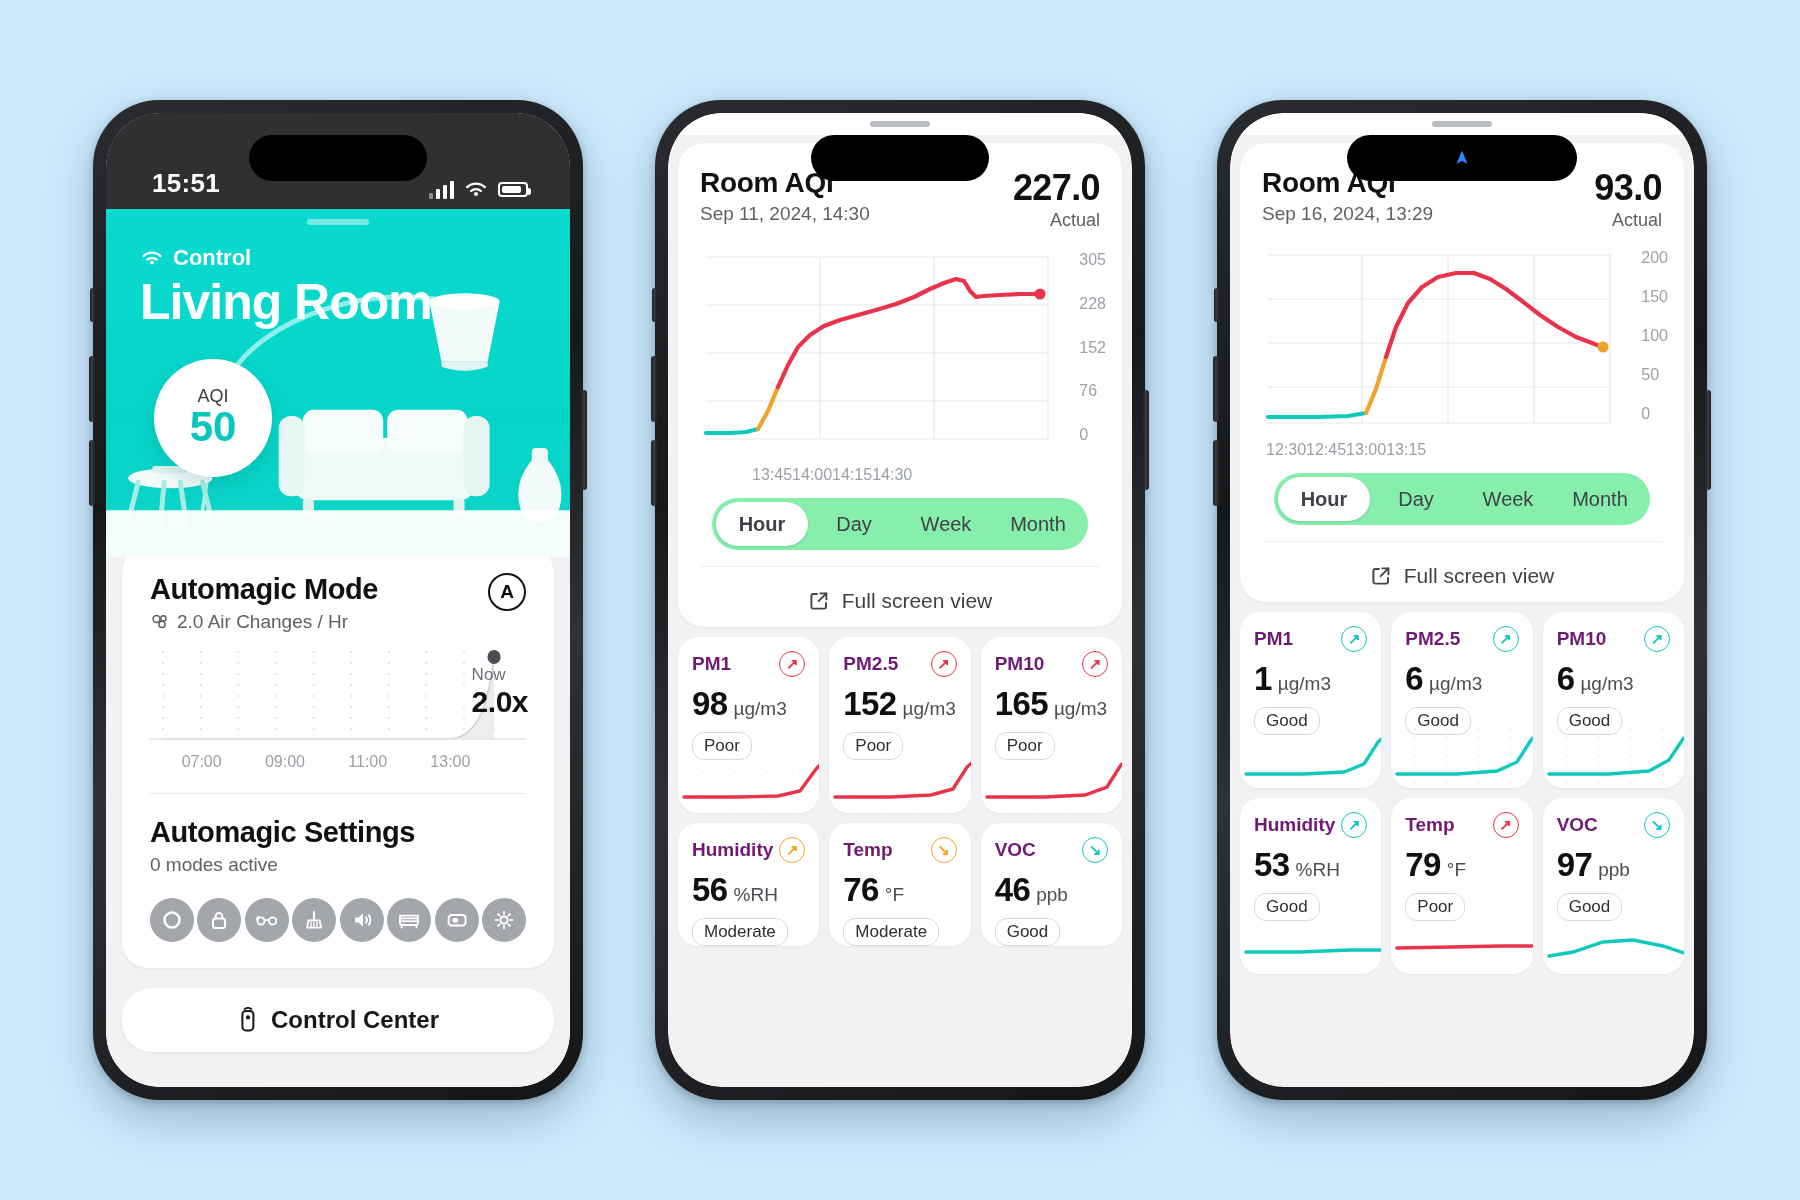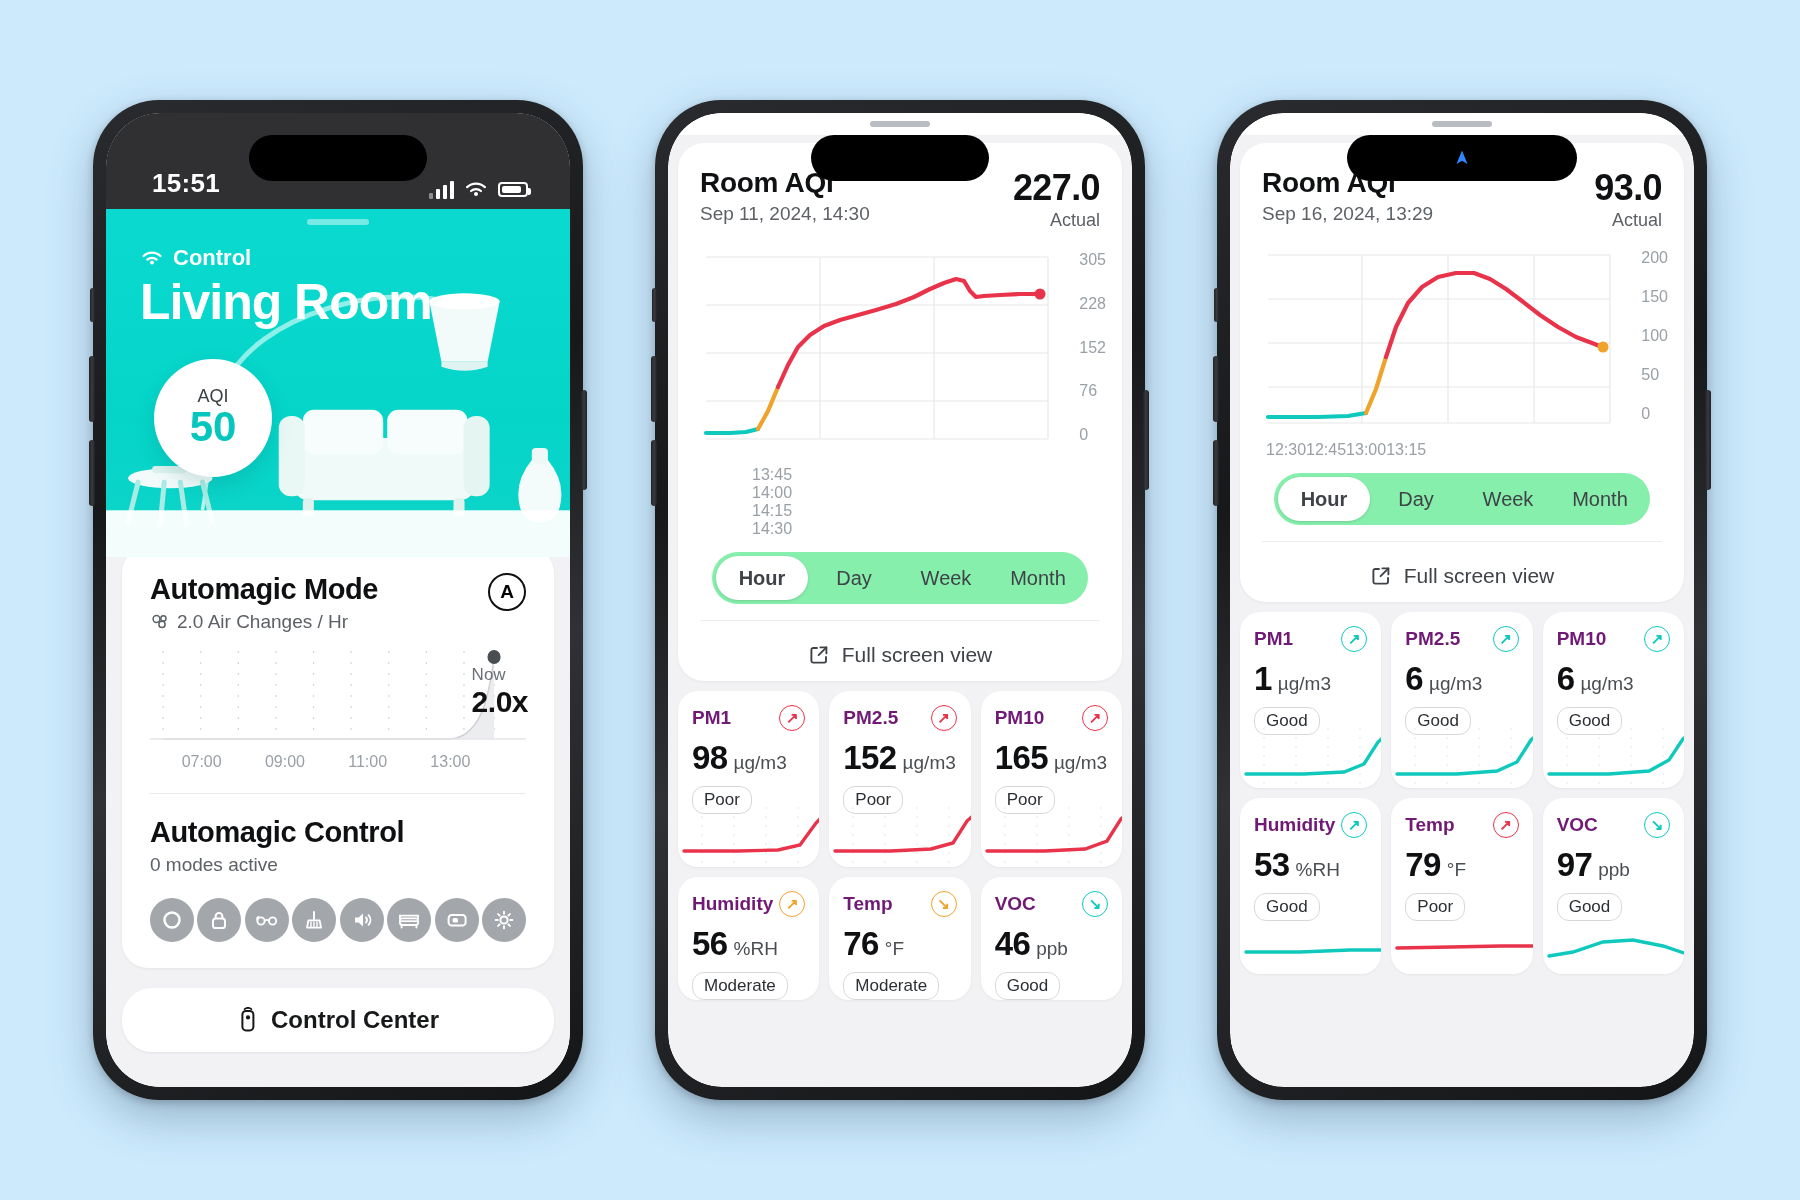--- a/index.html
+++ b/index.html
@@ -274,21 +274,21 @@
               <div class="am-axis">
                 <span>07:00</span>
                 <span>09:00</span>
                 <span>11:00</span>
                 <span>13:00</span>
               </div>
 
               <div class="divider"></div>
 
               <div style="margin-top:22px;">
-                <div class="h-title">Automagic Control</div>
+                <div class="h-title">Automagic Settings</div>
                 <div class="h-sub" style="gap:0;">
                   <span>0 modes active</span>
                 </div>
               </div>
 
               <div class="icon-row">
                 <div class="ic">
                   <svg width="24" height="24" viewBox="0 0 24 24">
                       <circle cx="12" cy="12" r="7.5" stroke="#fff" stroke-width="2.4" fill="none"></circle>
                     </svg>
@@ -404,21 +404,21 @@
                 <circle cx="340" cy="47" r="5.5" fill="#e8334a"></circle>
               </svg>
               <div style="position:absolute; right:-6px; top:0; height:215px; display:flex; flex-direction:column; justify-content:space-between; font-size:16px; color:#9aa0a6; padding:4px 0 18px;">
                 <span>305</span>
                 <span>228</span>
                 <span>152</span>
                 <span>76</span>
                 <span>0</span>
               </div>
             </div>
-            <div class="xaxis" style="padding:0 30px 0 52px;flex-direction:column;">
+            <div class="xaxis" style="padding:0 30px 0 52px;">
               <span>13:45</span>
               <span>14:00</span>
               <span>14:15</span>
               <span>14:30</span>
             </div>
 
             <div class="seg">
               <div class="active">Hour</div>
               <div>Day</div>
               <div>Week</div>

